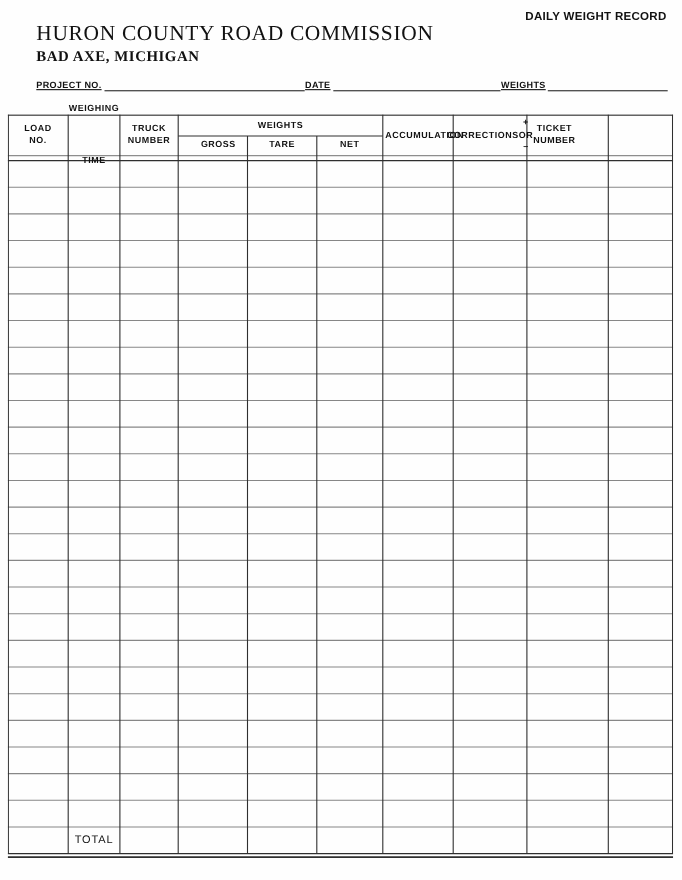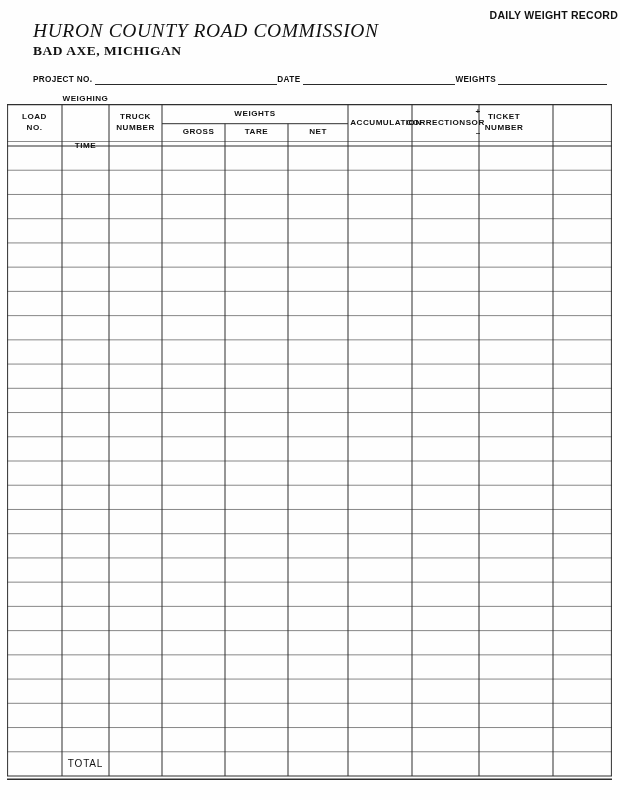--- a/index.html
+++ b/index.html
@@ -32,57 +32,57 @@
     width: 560px;
     height: 44px;
   }
   .org-name {
     font-family: "Liberation Serif", serif;
     font-size: 19.5px;
     letter-spacing: 0.6px;
     line-height: 22px;
     white-space: nowrap;
     color: #111;
-    font-style: italic;
   }
   .org-city {
     font-family: "Liberation Serif", serif;
     font-size: 13.5px;
     font-weight: bold;
     letter-spacing: 0.5px;
     line-height: 16px;
     margin-top: 1px;
     white-space: nowrap;
     color: #111;
   }
   .form-title {
     position: absolute;
-    right: 2px;
+    right: 14px;
     top: 9px;
     font-size: 10.5px;
     font-weight: bold;
     letter-spacing: 0.25px;
     white-space: nowrap;
     color: #111;
     margin-left: 48px;
   }
 
   
   .fillin-row {
     position: absolute;
     left: 33px;
     top: 73px;
     width: 574px;
     height: 14px;
     display: flex;
-    align-items: center;
+    align-items: flex-start;
     font-size: 8.2px;
     font-weight: bold;
     letter-spacing: 0.35px;
     color: #111;
+    text-decoration: underline;
   }
   .fillin-label {
     white-space: nowrap;
     line-height: 10px;
     padding-bottom: 1px;
   }
   .fillin-rule {
     border-bottom: 1px solid #2a2a2a;
     height: 9px;
   }

